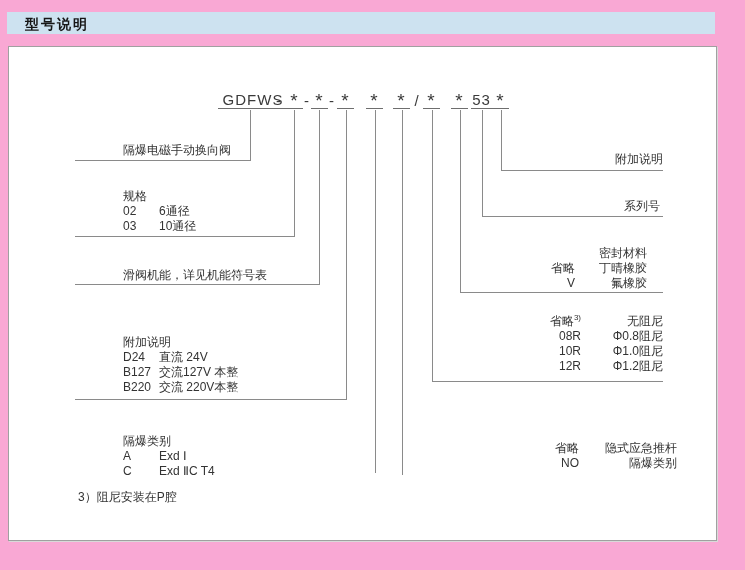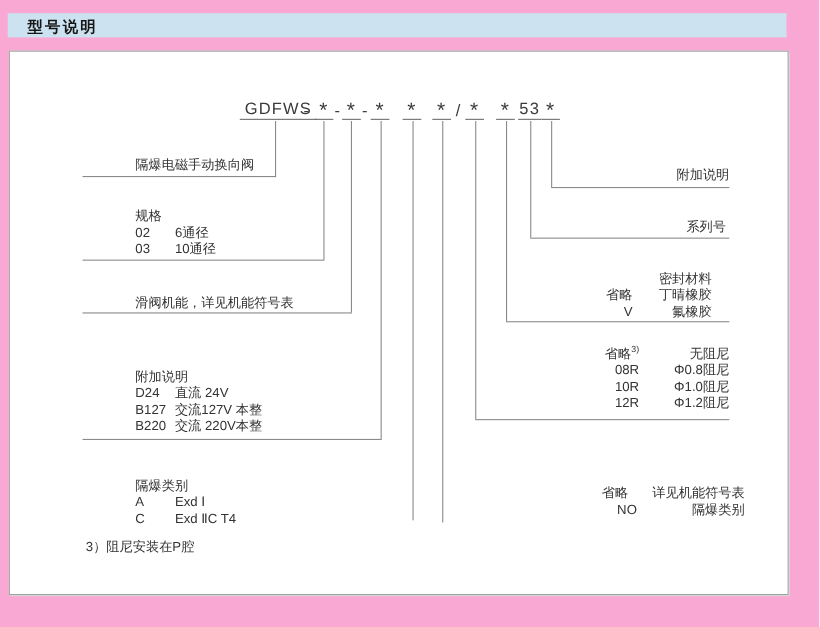--- a/index.html
+++ b/index.html
@@ -120,17 +120,17 @@
   </div>
 
   <div class="lbl rgroup" style="right:82px;top:314px;">
     <div class="rrow"><span>省略</span><sup class="fn">3)</sup><span class="d w60">无阻尼</span></div>
     <div class="rrow"><span>08R</span><span class="d w60">Φ0.8阻尼</span></div>
     <div class="rrow"><span>10R</span><span class="d w60">Φ1.0阻尼</span></div>
     <div class="rrow"><span>12R</span><span class="d w60">Φ1.2阻尼</span></div>
   </div>
 
   <div class="lbl rgroup" style="right:68px;top:441px;">
-    <div class="rrow"><span>省略</span><span class="d w76">详见机能符号表</span></div>
+    <div class="rrow"><span>省略</span><span class="d w76">隐式应急推杆</span></div>
     <div class="rrow"><span>NO</span><span class="d w76">隔爆类别</span></div>
   </div>
 
 </div>
 
 </body></html>

